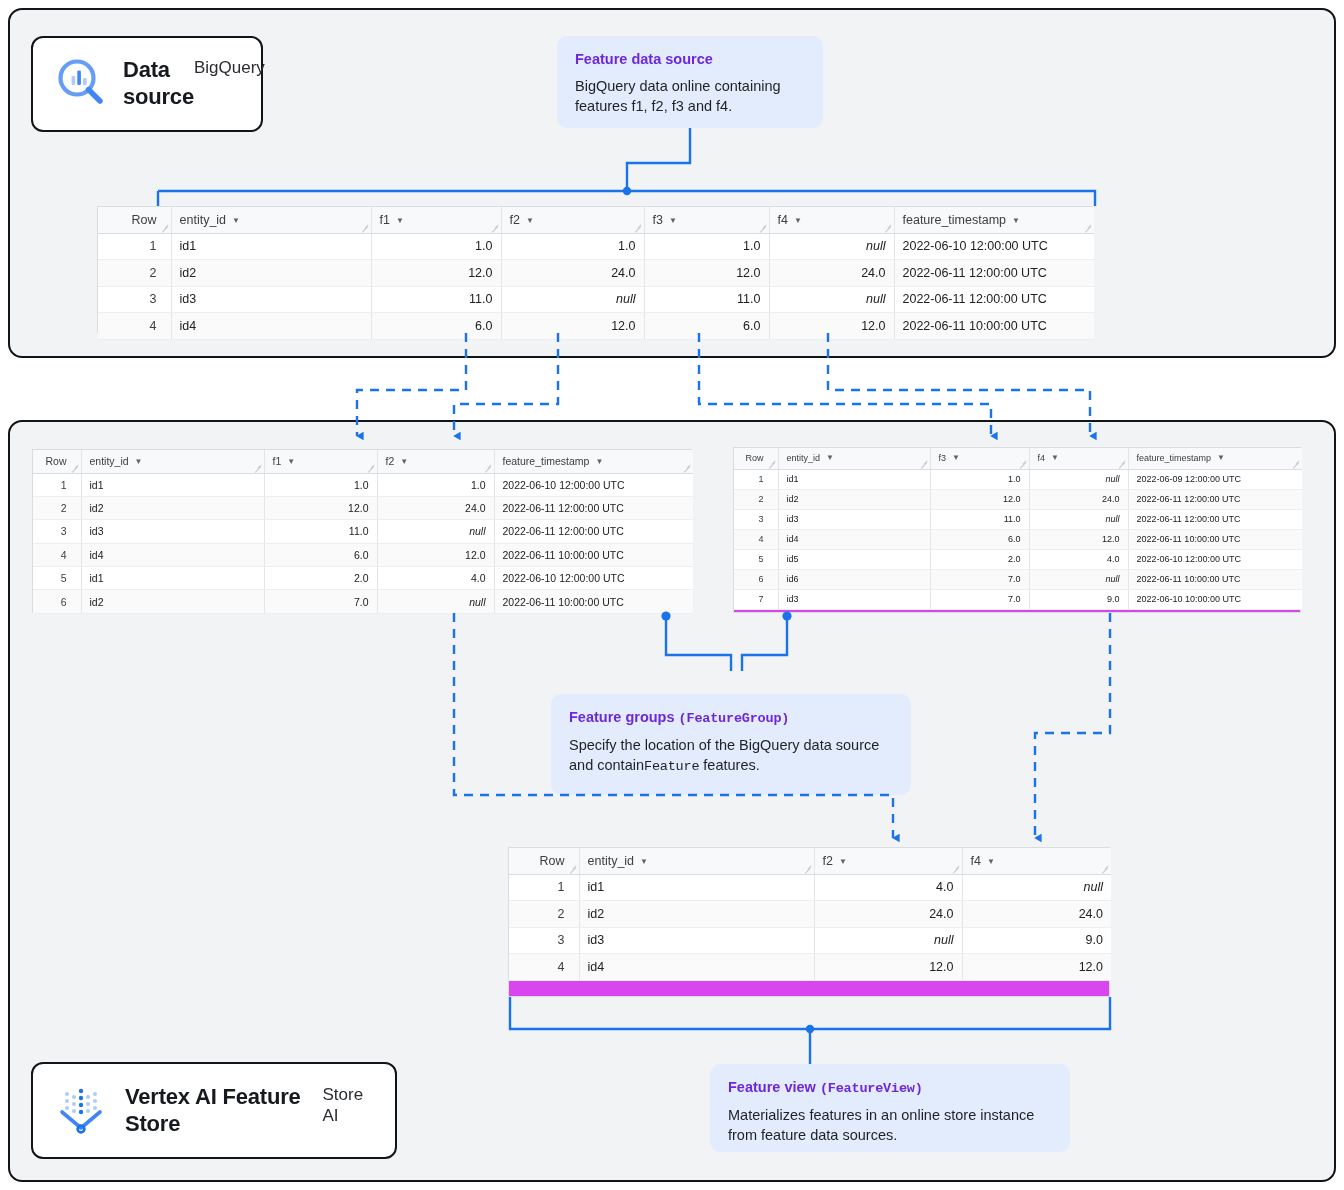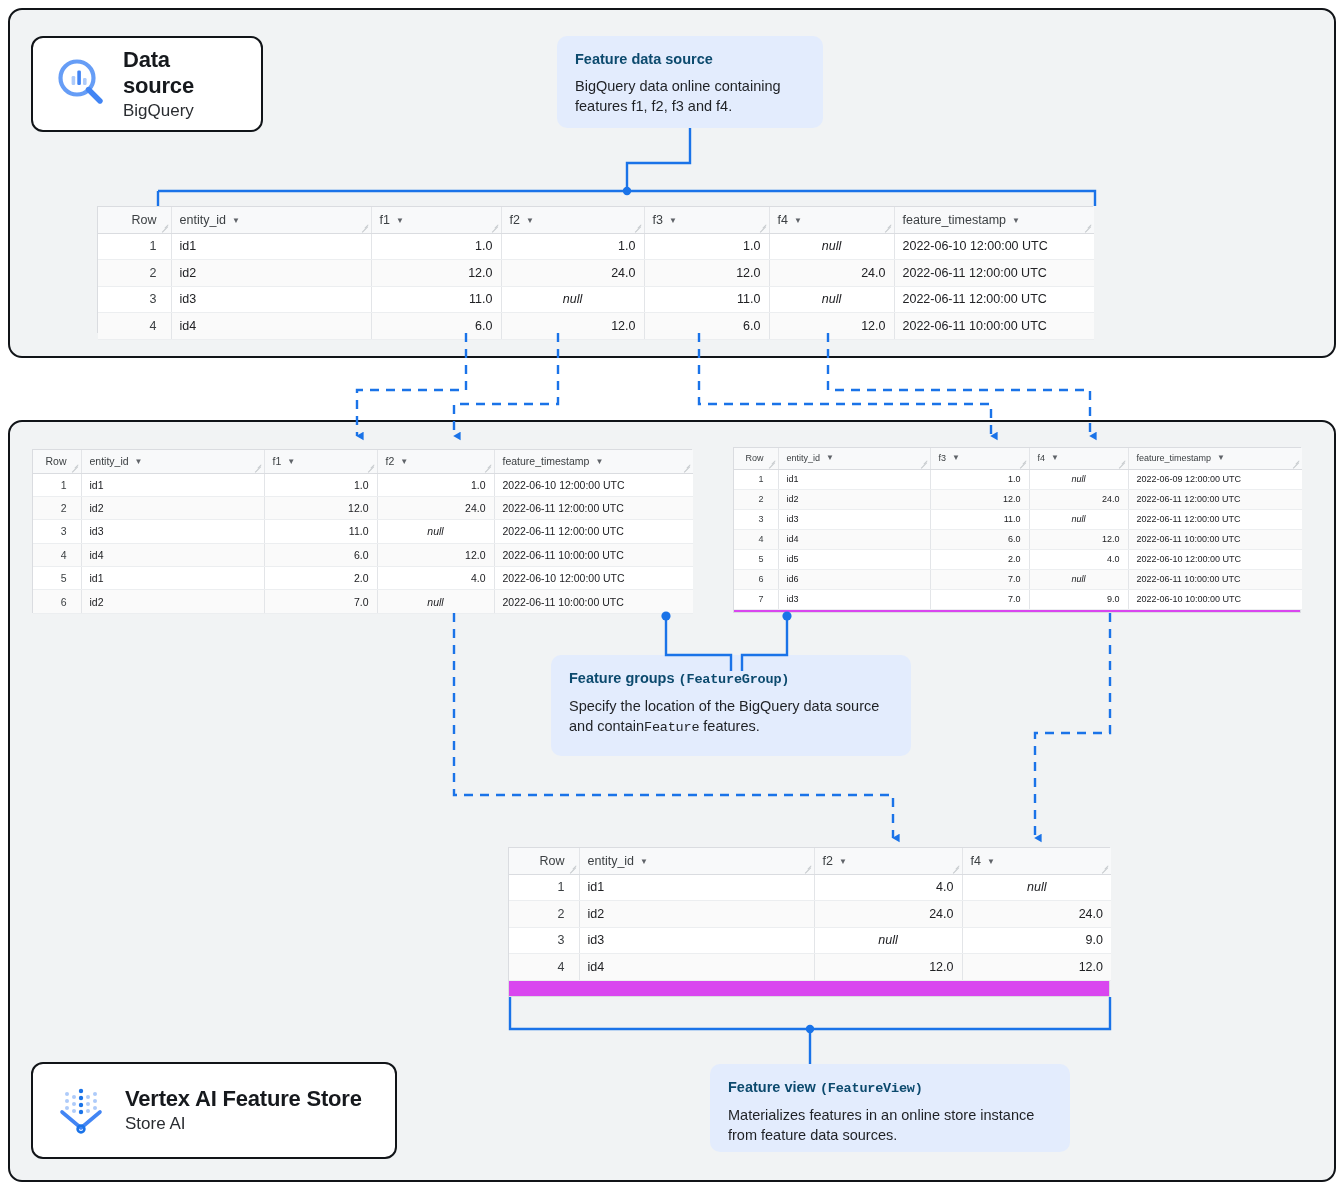--- a/index.html
+++ b/index.html
@@ -2,39 +2,39 @@
 <html><head>
 <meta charset="utf-8">
 <style>
   html,body{margin:0;padding:0;background:#ffffff;}
   body{font-family:"Liberation Sans",sans-serif;}
   #stage{position:relative;width:1344px;height:1190px;background:#ffffff;overflow:hidden;}
 
   .panel{position:absolute;background:#f1f3f4;border:2px solid #111418;border-radius:14px;box-sizing:border-box;}
 
   .badge{position:absolute;background:#ffffff;border:2.5px solid #111418;border-radius:12px;box-sizing:border-box;display:flex;align-items:center;gap:16px;padding:0 22px;}
-  .badge-txt{display:flex;flex-direction:column;justify-content:center;}
+  .badge-txt{display:flex;justify-content:center;}
   .badge-title{font-size:22px;font-weight:bold;color:#16191d;line-height:1.22;letter-spacing:-0.2px;}
   .badge-sub{font-size:17px;color:#2a2d31;line-height:1.25;}
 
   .callout{position:absolute;background:#e3ecfd;border-radius:10px;box-sizing:border-box;padding:14px 18px 15px 18px;}
-  .callout-title{font-size:14.5px;font-weight:bold;color:#0c4a6e;margin-bottom:7px;line-height:1.3;}
+  .callout-title{font-size:14.5px;font-weight:bold;color:#6d28d9;margin-bottom:7px;line-height:1.3;}
   .callout-body{font-size:14.5px;color:#1f2125;line-height:1.42;}
   .mono{font-family:"Liberation Mono",monospace;font-size:13.5px;letter-spacing:-0.2px;}
 
   
   .tbl{position:absolute;background:#d946ef;border:1px solid #dadce0;box-sizing:border-box;border-collapse:collapse;}
   .tbl table{border-collapse:collapse;width:100%;table-layout:fixed;}
   .tbl th,.tbl td{border-right:1px solid #e3e5e8;border-bottom:1px solid #eceef0;padding:0 8px;box-sizing:border-box;overflow:hidden;white-space:nowrap;}
   .tbl th:last-child,.tbl td:last-child{border-right:none;}
   .tbl th{background:#f8f9fa;font-weight:normal;color:#3c4043;text-align:left;position:relative;border-bottom:1px solid #dadce0;}
   .tbl td{color:#202124;background:#fff;}
   .tbl tr.alt td{background:#fafafa;}
   .num{text-align:right;}
-  .nullv{font-style:italic;color:#80868b;text-align:center;}
+  .nullv{font-style:italic;color:#80868b;text-align:right;}
   .caret{display:inline-block;margin-left:6px;font-size:8px;color:#5f6368;vertical-align:1px;}
   .grip{position:absolute;right:2px;bottom:1px;width:9px;height:9px;opacity:.55;}
   .grip:before,.grip:after{content:"";position:absolute;background:#9aa0a6;height:1px;width:8px;transform:rotate(-45deg);right:0;}
   .grip:before{bottom:2px;}
   .grip:after{bottom:5px;width:5px;right:0;}
 
   
   .t-big th{height:26px;font-size:12.5px;}
   .t-big td{height:26.5px;font-size:12.5px;}
   .t-mid th{height:23px;font-size:10.5px;}
@@ -267,21 +267,21 @@
             <td class="num" style="padding-right: 14px; color: rgb(60, 64, 67);">7</td>
             <td>id3</td>
             <td class="num">7.0</td>
             <td class="num">9.0</td>
             <td style="font-weight: 500;">2022-06-10 10:00:00 UTC</td>
           </tr>
         </tbody>
     </table>
   </div>
 
-  <div class="callout" style="left:551px;top:655px;width:360px;height:101px;">
+  <div class="callout" style="left:551px;top:694px;width:360px;height:101px;">
     <div class="callout-title">
       <span>Feature groups </span><span class="mono">(FeatureGroup)</span>
     </div>
     <div class="callout-body">
       <span>Specify the location of the BigQuery data source and contain</span><span class="mono">Feature</span><span> features.</span>
     </div>
   </div>
 
   <div class="tbl t-big" style="left:508px;top:847px;width:602px;height:150px;">
     <table>

